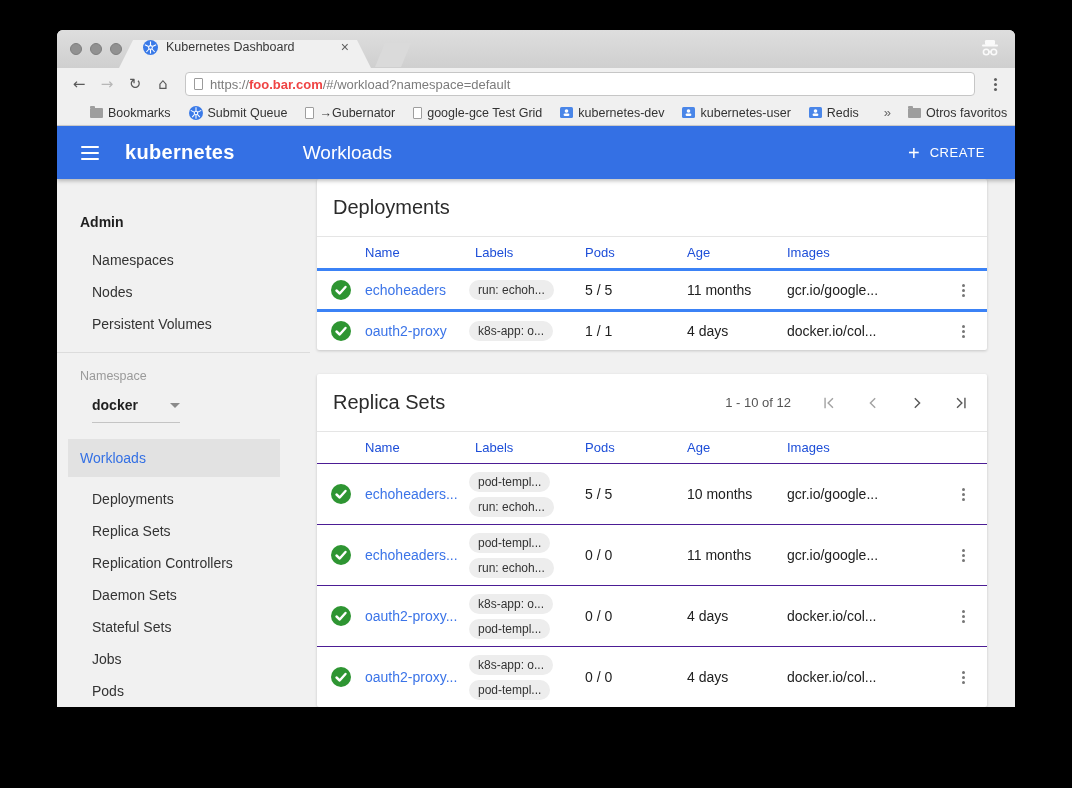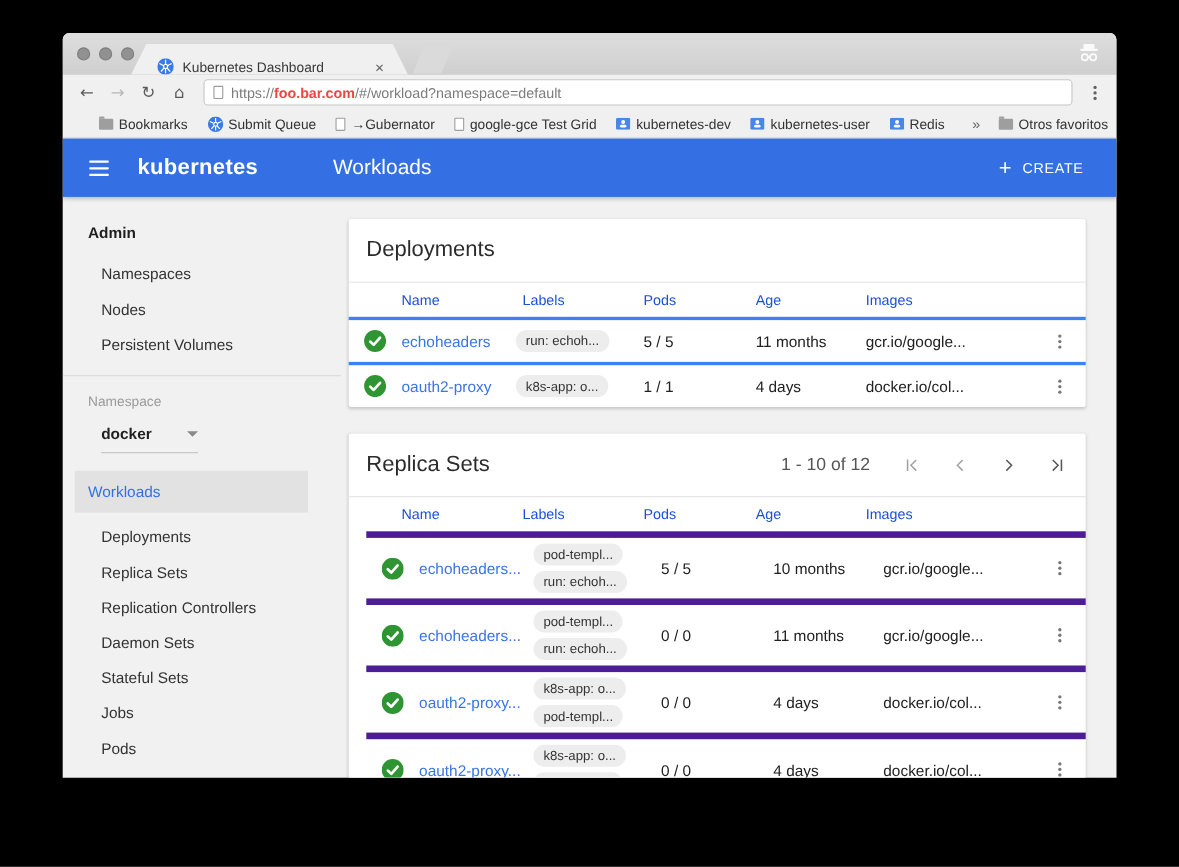--- a/index.html
+++ b/index.html
@@ -11,21 +11,21 @@
     border-radius:6px 6px 0 0; overflow:hidden; background:#f1f1f1;
     box-shadow:0 14px 40px rgba(0,0,0,.55);
   }
 
   
   .titlebar { height:38px; background:linear-gradient(#dedede,#cfcfcf); position:relative; }
   .traffic { position:absolute; left:13px; top:13px; display:flex; gap:8px; }
   .traffic span { width:12px; height:12px; border-radius:50%; background:#919191; border:1px solid #7e7e7e; }
   .tab { position:absolute; left:62px; top:10px; width:252px; height:28px; background:#f0f0f0;
          clip-path:polygon(14px 0, calc(100% - 14px) 0, 100% 100%, 0 100%);
-         display:flex; align-items:flex-end; padding:0 22px 0 24px; gap:8px; }
+         display:flex; align-items:flex-start; padding:0 22px 0 24px; gap:8px; }
   .tab-title { font-size:12.5px; color:#383838; flex:1; white-space:nowrap; overflow:hidden; }
   .tab-close { font-size:14px; color:#5f5f5f; line-height:1; cursor:default; }
   .newtab { position:absolute; left:318px; top:13px; width:36px; height:24px; background:#dadada;
             clip-path:polygon(10px 0, 100% 0, calc(100% - 10px) 100%, 0 100%); }
   .incognito { position:absolute; right:14px; top:9px; }
 
   .toolbar { height:32px; background:#f0f0f0; display:flex; align-items:center; padding:0 10px; gap:4px; }
   .nav-ic { width:24px; text-align:center; font-family:"DejaVu Sans", sans-serif; font-size:15px; color:#5a5a5a; cursor:pointer; }
   .nav-ic.disabled { color:#b7b7b7; }
   .omnibox { flex:1; height:24px; background:#fff; border:1px solid #c6c6c6; border-radius:4px;
@@ -50,50 +50,50 @@
             box-shadow:0 2px 4px rgba(0,0,0,.25); position:relative; z-index:5; }
   .hamburger { margin-left:24px; display:flex; flex-direction:column; gap:4px; cursor:pointer; }
   .hamburger i { width:18px; height:2px; background:#fff; border-radius:1px; }
   .brand { margin-left:26px; font-size:20px; font-weight:bold; letter-spacing:.3px; }
   .page-title { margin-left:68px; font-size:19px; }
   .create-btn { margin-left:auto; margin-right:30px; display:flex; align-items:center; gap:10px; cursor:pointer; }
   .create-plus { font-size:20px; font-weight:normal; line-height:1; }
   .create-label { font-size:13px; font-weight:normal; letter-spacing:.6px; }
 
   
-  .main { display:flex; height:528px; }
+  .main { display:flex; height:528px;align-items:flex-end; }
   .sidebar { width:253px; flex:none; font-size:14px; color:#333; }
   .sb-header { padding:24px 0 0 23px; font-weight:bold; color:#1f1f1f; }
   .sb-item { padding-left:35px; height:32px; line-height:32px; cursor:pointer; }
   .sb-items-admin { margin-top:14px; }
   .sb-divider { border-top:1px solid #dcdcdc; margin-top:12px; }
   .ns-label { padding:16px 0 0 23px; font-size:12.5px; color:#9a9a9a; }
   .ns-select { margin:14px 0 0 35px; width:88px; display:flex; align-items:center; justify-content:space-between;
                border-bottom:1px solid #c4c4c4; padding-bottom:9px; cursor:pointer; }
   .ns-value { font-weight:bold; color:#1f1f1f; font-size:14px; }
   .ns-caret { width:0; height:0; border-left:5px solid transparent; border-right:5px solid transparent; border-top:5px solid #8a8a8a; }
   .sb-selected { margin:16px 0 0 11px; width:212px; background:#e2e2e2; padding:11px 0 11px 12px; color:#3470e4; cursor:pointer; }
   .sb-items-workloads { margin-top:6px; }
 
   .content { flex:1; padding:20px 28px 0 7px; overflow:hidden; }
   .card { background:#fff; border-radius:2px; box-shadow:0 1px 3px rgba(0,0,0,.18); width:670px; }
   .card + .card { margin-top:24px; }
   .card-head { height:57px; display:flex; align-items:center; padding:0 16px; }
   .card-title { font-size:20px; color:#2b2b2b; }
   .pager { margin-left:auto; display:flex; align-items:center; gap:24px; }
-  .pager-text { font-size:16px; color:#555; margin-right:4px; }
+  .pager-text { font-size:13px; color:#555; margin-right:4px; }
   .pg { width:20px; height:20px; display:flex; align-items:center; justify-content:center; cursor:pointer; }
   .pg svg { stroke-width:1.6; fill:none; }
   .pg.off { color:#a2a2a2; }
   .pg.on { color:#575757; }
 
   .trow { display:grid; grid-template-columns:48px 110px 110px 102px 100px 1fr 48px; align-items:center; }
   .thead { height:32px; border-top:1px solid #e5e5e5; color:#1d4ed8; font-size:13px; }
   .drow { height:41px; border-top:3px solid #3b82f6; font-size:14px; color:#212121; }
-  .rrow { height:61px; border-top:6px solid #4c1d95; font-size:14px; color:#212121;margin-left:16px; }
+  .rrow { height:61px; border-top:1px solid #4c1d95; font-size:14px; color:#212121; }
   .cell-icon { display:flex; justify-content:center; }
   .link { color:#3b74e8; cursor:pointer; white-space:nowrap; overflow:hidden; text-overflow:ellipsis; padding-right:8px; }
   .chips { display:flex; flex-direction:column; gap:5px; align-items:flex-start; margin-left:-6px; }
   .chip { background:#ededed; border-radius:10px; padding:3px 9px; font-size:12px; color:#333; white-space:nowrap; }
   .row-kebab { display:flex; flex-direction:column; gap:2px; align-items:center; cursor:pointer; }
   .row-kebab i { width:3px; height:3px; border-radius:50%; background:#767676; }
 
   .ok-icon { width:20px; height:20px; }
 </style>
 </head>

